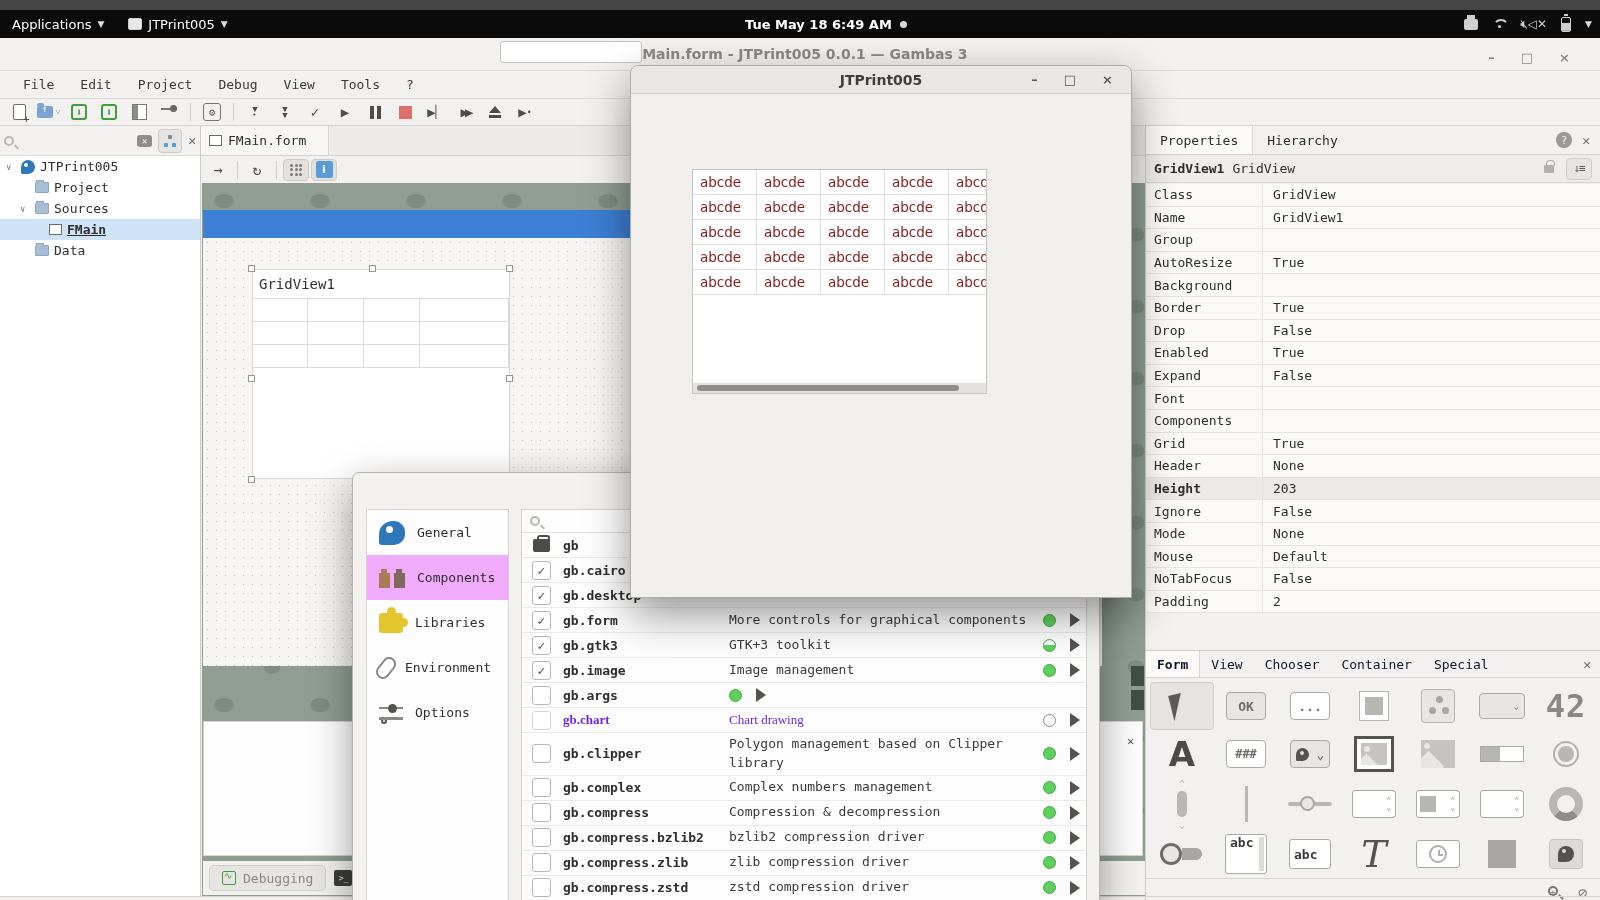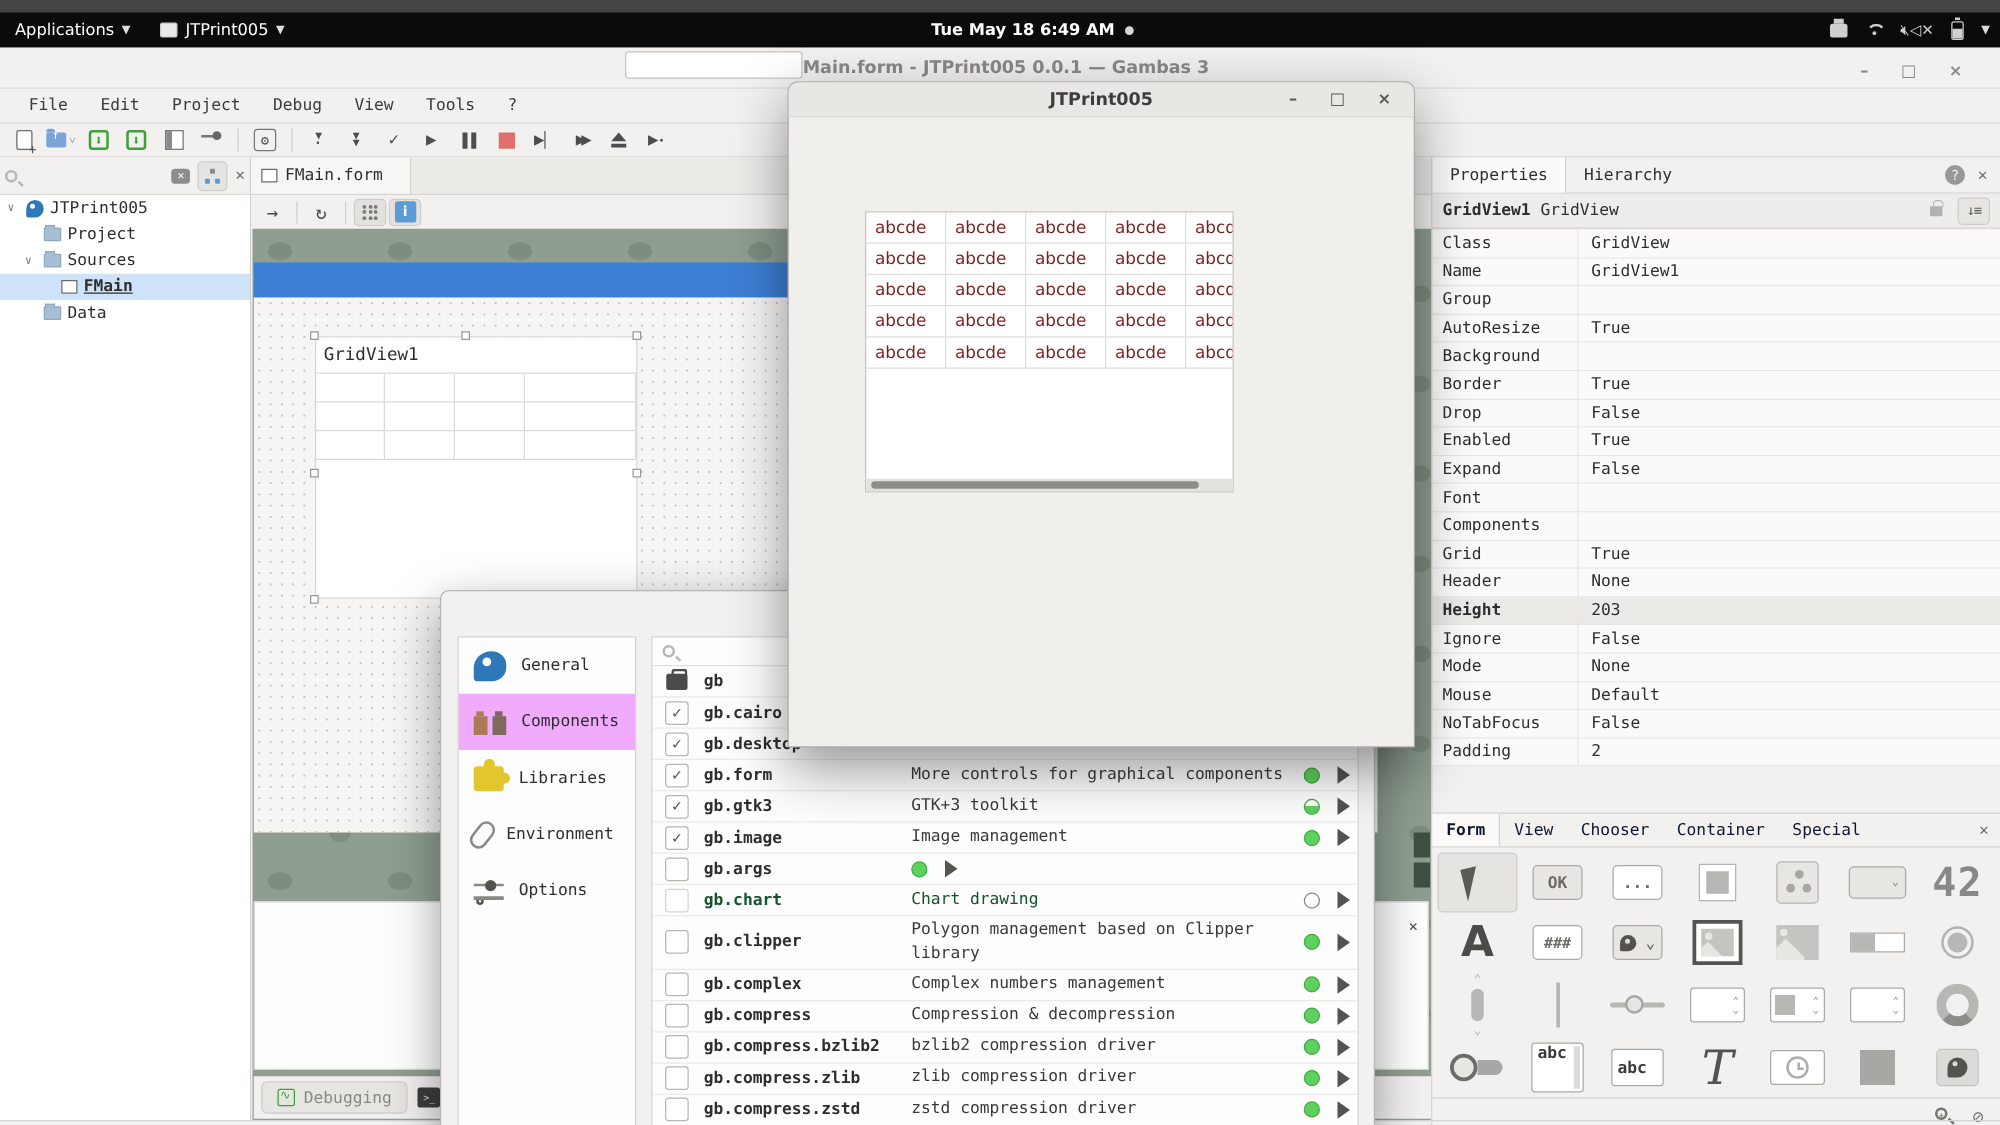--- a/index.html
+++ b/index.html
@@ -221,21 +221,21 @@
   .cbx { width:19px; height:19px; border:1px solid #b9b7b3; border-radius:3px; background:#fff; display:flex; align-items:center; justify-content:center; color:#55534f; font-size:13px; flex:none; }
   .case { width:17px; height:13px; background:#4d4b47; border-radius:2px; position:relative; flex:none; margin:0 1px; }
   .case:before { content:""; position:absolute; top:-4px; left:4px; width:9px; height:4px; border:2px solid #4d4b47; border-bottom:none; border-radius:3px 3px 0 0; }
   .cname { width:178px; font-weight:bold; padding-left:12px; flex:none; }
   .cdesc { flex:1; color:#3a3a3a; line-height:1.45; padding-right:6px; }
   .cdot { width:13px; height:13px; border-radius:50%; flex:none; margin-right:14px; }
   .cdot.full { background:#5ed05e; border:1px solid #41aa41; }
   .cdot.half { background:linear-gradient(#fdfdfd 45%, #5ed05e 45%); border:1px solid #41aa41; }
   .cdot.empty { background:#fdfdfd; border:1.5px solid #8a8884; }
   .carr { width:0; height:0; border-top:7px solid transparent; border-bottom:7px solid transparent; border-left:10px solid #55534f; flex:none; }
-  .crow.disabled .cname, .crow.disabled .cdesc { color:#14532d; }
+  .crow.disabled .cname, .crow.disabled .cdesc { color:#6d28d9;font-family:Liberation Serif, serif; }
   .crow.disabled .cbx { border-color:#d6d4d1; }
 
   
   #appwin { position:absolute; left:630px; top:55px; width:502px; height:533px; background:#f0efec;
             border:1px solid #aeaca8; border-radius:8px 8px 0 0; box-shadow:0 16px 44px rgba(0,0,0,.42); }
   #aw-titlebar { height:28px; background:#e9e7e4; border-bottom:1px solid #cfcdc9; border-radius:8px 8px 0 0;
                  display:flex; align-items:center; font-family:"DejaVu Sans", sans-serif; position:relative; }
   #aw-title { position:absolute; left:0; width:100%; text-align:center; font-weight:bold; color:#3f3d3b; font-size:14px; }
   #aw-btns { position:absolute; right:18px; display:flex; gap:26px; color:#5c5a56; font-weight:bold; font-size:13px; }
   #aw-grid { position:absolute; left:61px; top:103px; width:295px; height:225px; background:#fff; border:1px solid #c6c4c0; overflow:hidden; }

